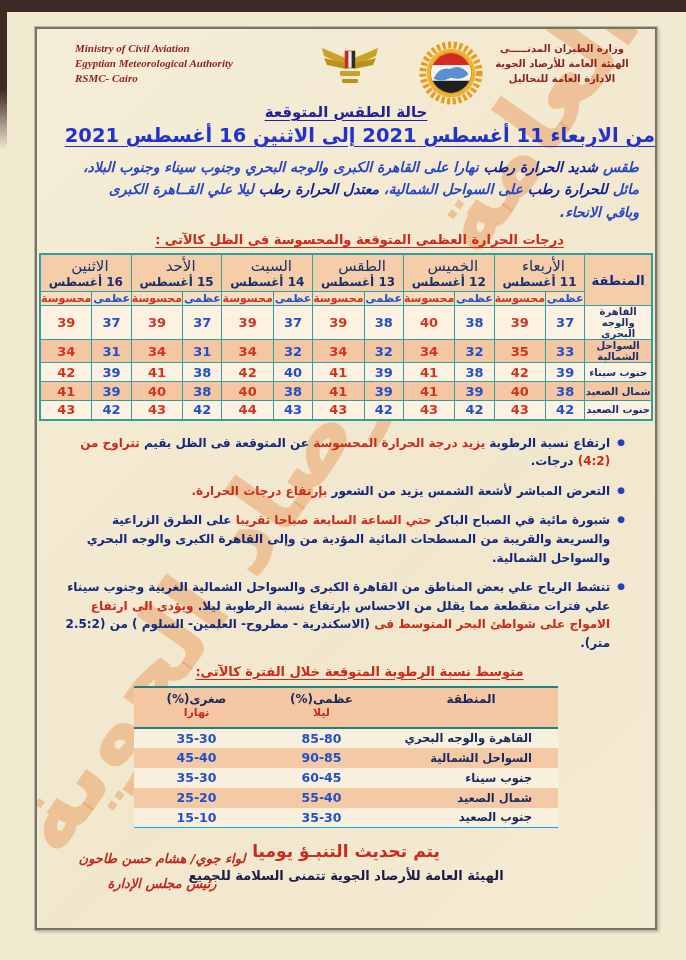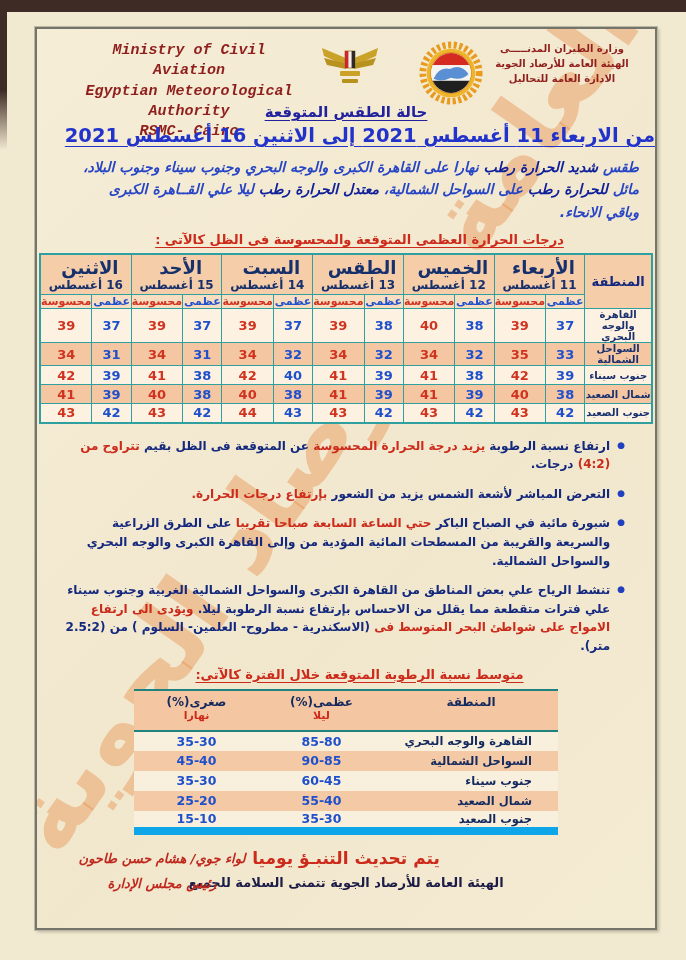--- a/index.html
+++ b/index.html
@@ -21,23 +21,23 @@
     overflow:hidden;
   }
   .watermark{
     position:absolute;top:400px;left:-190px;width:860px;text-align:center;
     transform:rotate(-55deg);font-size:100px;font-weight:bold;white-space:nowrap;
     color:rgba(232,140,74,.42);pointer-events:none;z-index:0;
   }
   .layer{position:relative;z-index:1;}
   
   .letterhead{display:flex;align-items:flex-start;padding:12px 12px 0 38px;height:72px;}
-  .english-block{width:228px;text-align:center;color:var(--darkred);
-    font-family:Liberation Mono, monospace;font-weight:bold;font-style:italic;
-    font-size:15px;line-height:1.35;}
+  .english-block{width:228px;text-align:left;color:var(--darkred);
+    font-family:Liberation Serif, serif;font-weight:bold;font-style:italic;
+    font-size:11px;line-height:1.35;}
   .eagle-wrap{margin:2px 0 0 16px;}
   .spacer{flex:1;}
   .sun-wrap{margin-top:0;}
   .arabic-block{width:158px;text-align:center;color:var(--darkred);direction:rtl;
     font-weight:bold;font-size:10px;line-height:1.5;margin-right:2px;}
   
   .title{margin-top:2px;text-align:center;color:#22229e;font-weight:bold;font-size:15px;
     text-decoration:underline;text-underline-offset:3px;direction:rtl;}
   .date-line{margin-top:3px;text-align:right;color:#2233cc;font-weight:bold;font-size:19.5px;
     text-decoration:underline;text-underline-offset:4px;direction:rtl;}
@@ -46,21 +46,21 @@
   .seg-base{color:var(--blue);} .seg-bold{color:var(--boldblue);}
   .seg-navy{color:var(--navy);} .seg-red{color:var(--red);}
   .sec-heading{margin-top:9px;text-align:center;color:var(--red);font-weight:bold;font-size:13px;
     text-decoration:underline;text-underline-offset:3px;direction:rtl;padding-left:27px;}
   
   .temp-table{width:614px;margin:6px auto 0;border-collapse:collapse;direction:rtl;
     border:2px solid var(--teal);background:var(--rowlight);}
   .temp-table th,.temp-table td{border:1px solid var(--teal);text-align:center;vertical-align:middle;}
   .region-head{width:94px;background:var(--peach);color:var(--navy);font-size:13px;font-weight:bold;}
   .day-head{background:var(--peach);padding:2px 0;}
-  .day-name{color:#16306c;font-weight:bold;font-size:18px;padding-left:8px;}
+  .day-name{color:#16306c;font-weight:normal;font-size:15px;padding-left:8px;}
   .day-date{color:#16306c;font-weight:bold;font-size:12px;}
   .sub{font-size:11px;font-weight:bold;background:#f8ddc0;height:14px;}
   .sub.max{color:var(--numblue);} .sub.feel{color:var(--numred);}
   .temp-table tbody tr{height:19px;}
   .temp-table tr.light{background:var(--rowlight);} .temp-table tr.salmon{background:var(--salmon);}
   .temp-table td.region{color:#18306e;font-weight:bold;font-size:10px;}
   .temp-table td.num{font-weight:bold;font-size:13px;width:43px;}
   .temp-table td.max{color:var(--numblue);} .temp-table td.feel{color:var(--numred);}
   
   .notes{margin:13px 30px 0 26px;direction:rtl;}
@@ -69,21 +69,21 @@
   .dot{color:#2040c0;font-size:9px;line-height:1.9;}
   
   .hum-table{width:424px;margin:7px auto 0;border-collapse:collapse;direction:rtl;font-weight:bold;}
   .hum-table thead tr{background:var(--salmon);}
   .hum-table th{border-top:2px solid #20827f;border-bottom:2px solid #20827f;padding:4px 2px 8px;}
   .hum-head-label{color:#142a5e;font-size:12px;}
   .hum-head-sub{color:var(--red);font-size:11px;}
   .hum-table td{text-align:center;font-size:12.5px;height:20px;color:var(--numblue);}
   .hum-table td.region{color:#142a5e;font-size:11.5px;text-align:right;padding-right:26px;}
   .hum-table tr.light{background:#f8f0dd;} .hum-table tr.salmon{background:#f4c9a6;}
-  .hum-table tbody tr:last-child td{border-bottom:8px solid #0ea5e9;margin-left:42px;}
+  .hum-table tbody tr:last-child td{border-bottom:1px solid #0ea5e9;margin-left:42px;}
   .hum-col-region{width:174px;} .hum-col-val{width:125px;}
   
   .update-note{margin-top:13px;text-align:center;color:var(--red);font-weight:bold;font-size:17px;direction:rtl;}
   .wish{margin-top:7px;text-align:center;color:#1c1c46;font-weight:bold;font-size:13px;direction:rtl;}
   .signature{position:absolute;left:0;top:818px;width:250px;text-align:center;direction:rtl;
     color:#c0281e;font-weight:bold;font-style:italic;font-size:13px;line-height:1.9;z-index:1;}
 </style>
 </head>
 <body>
 

